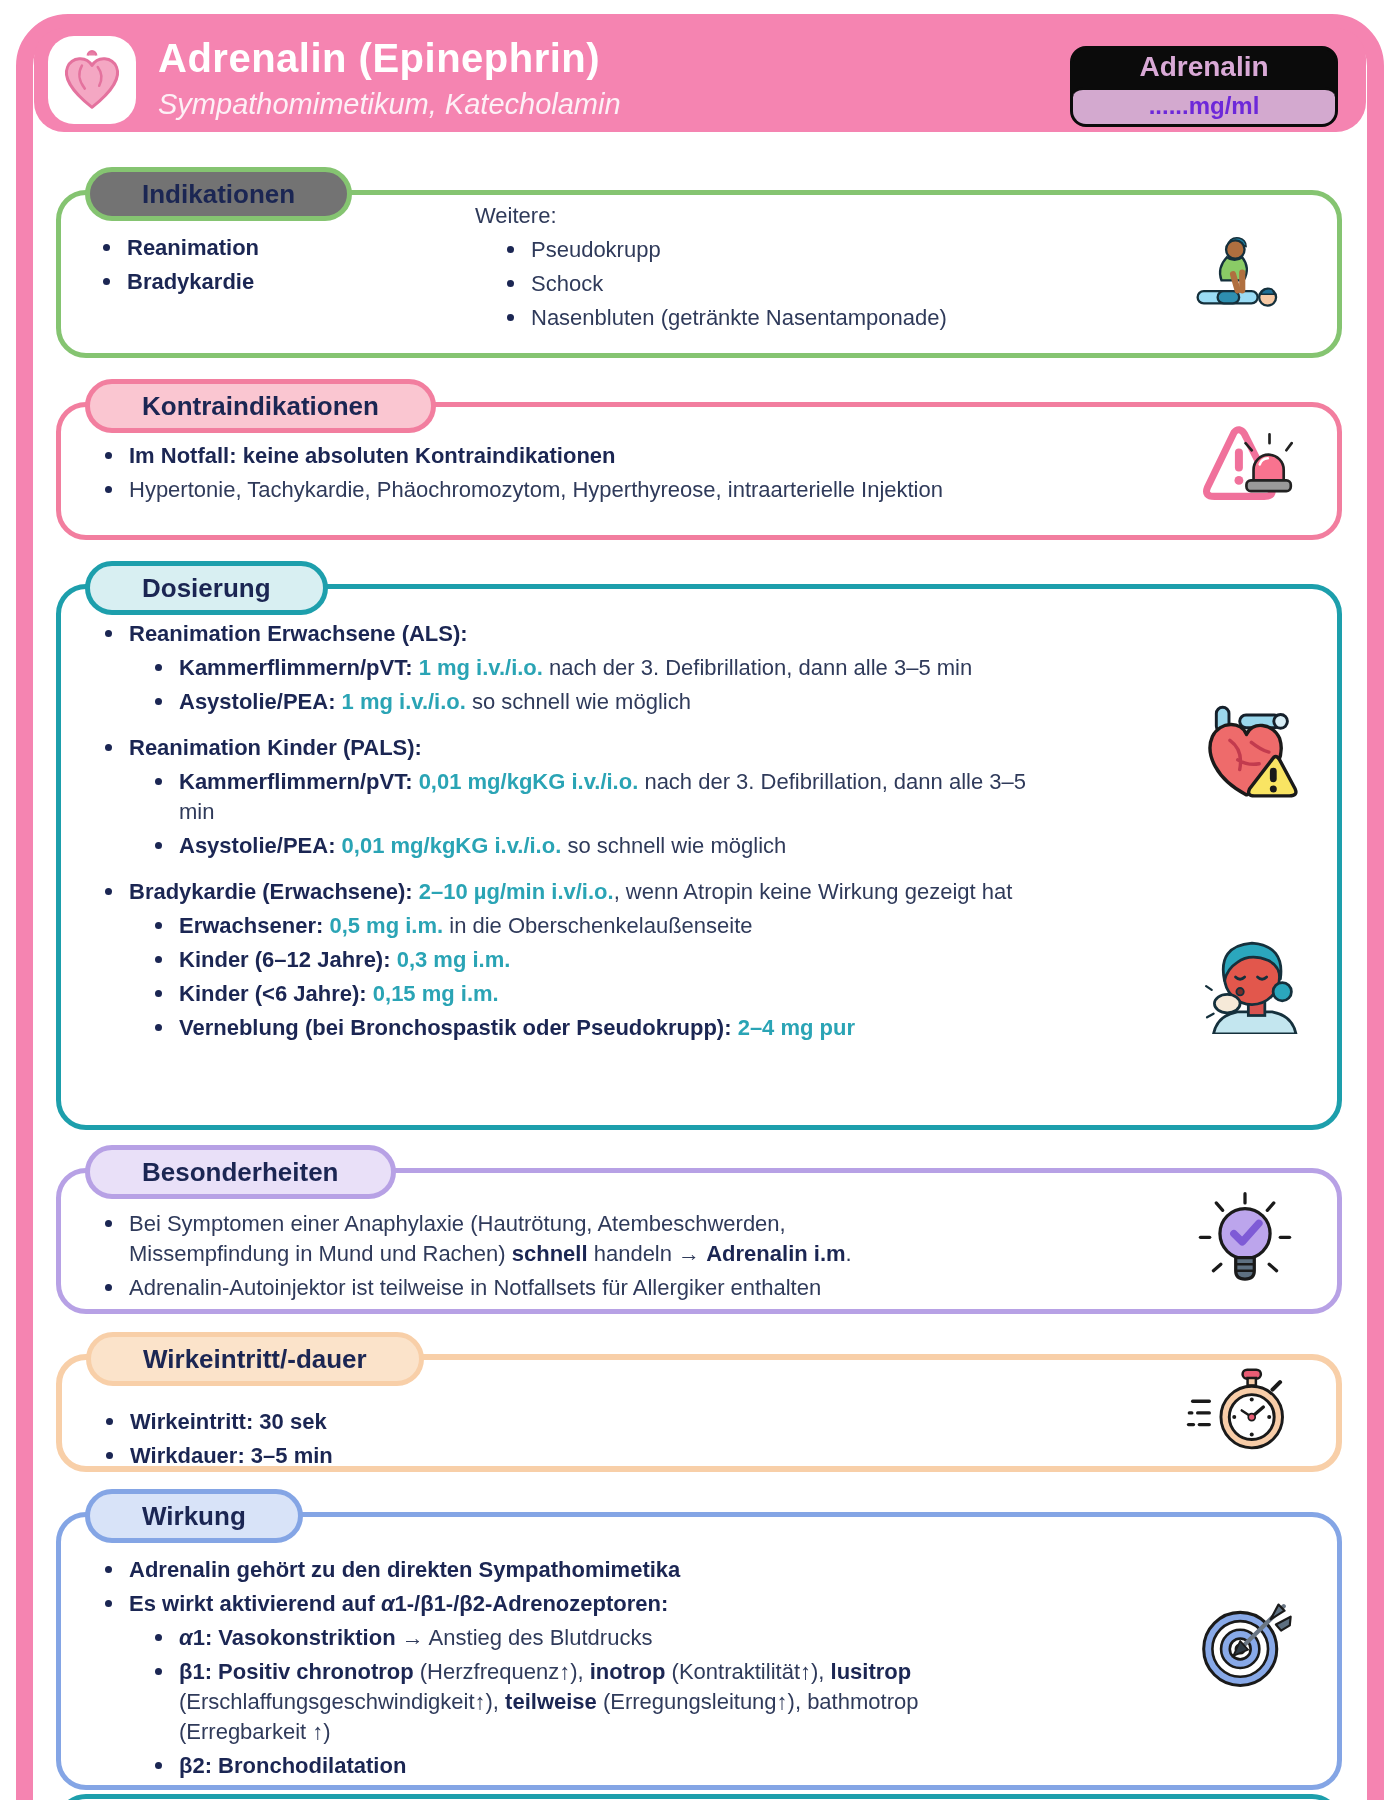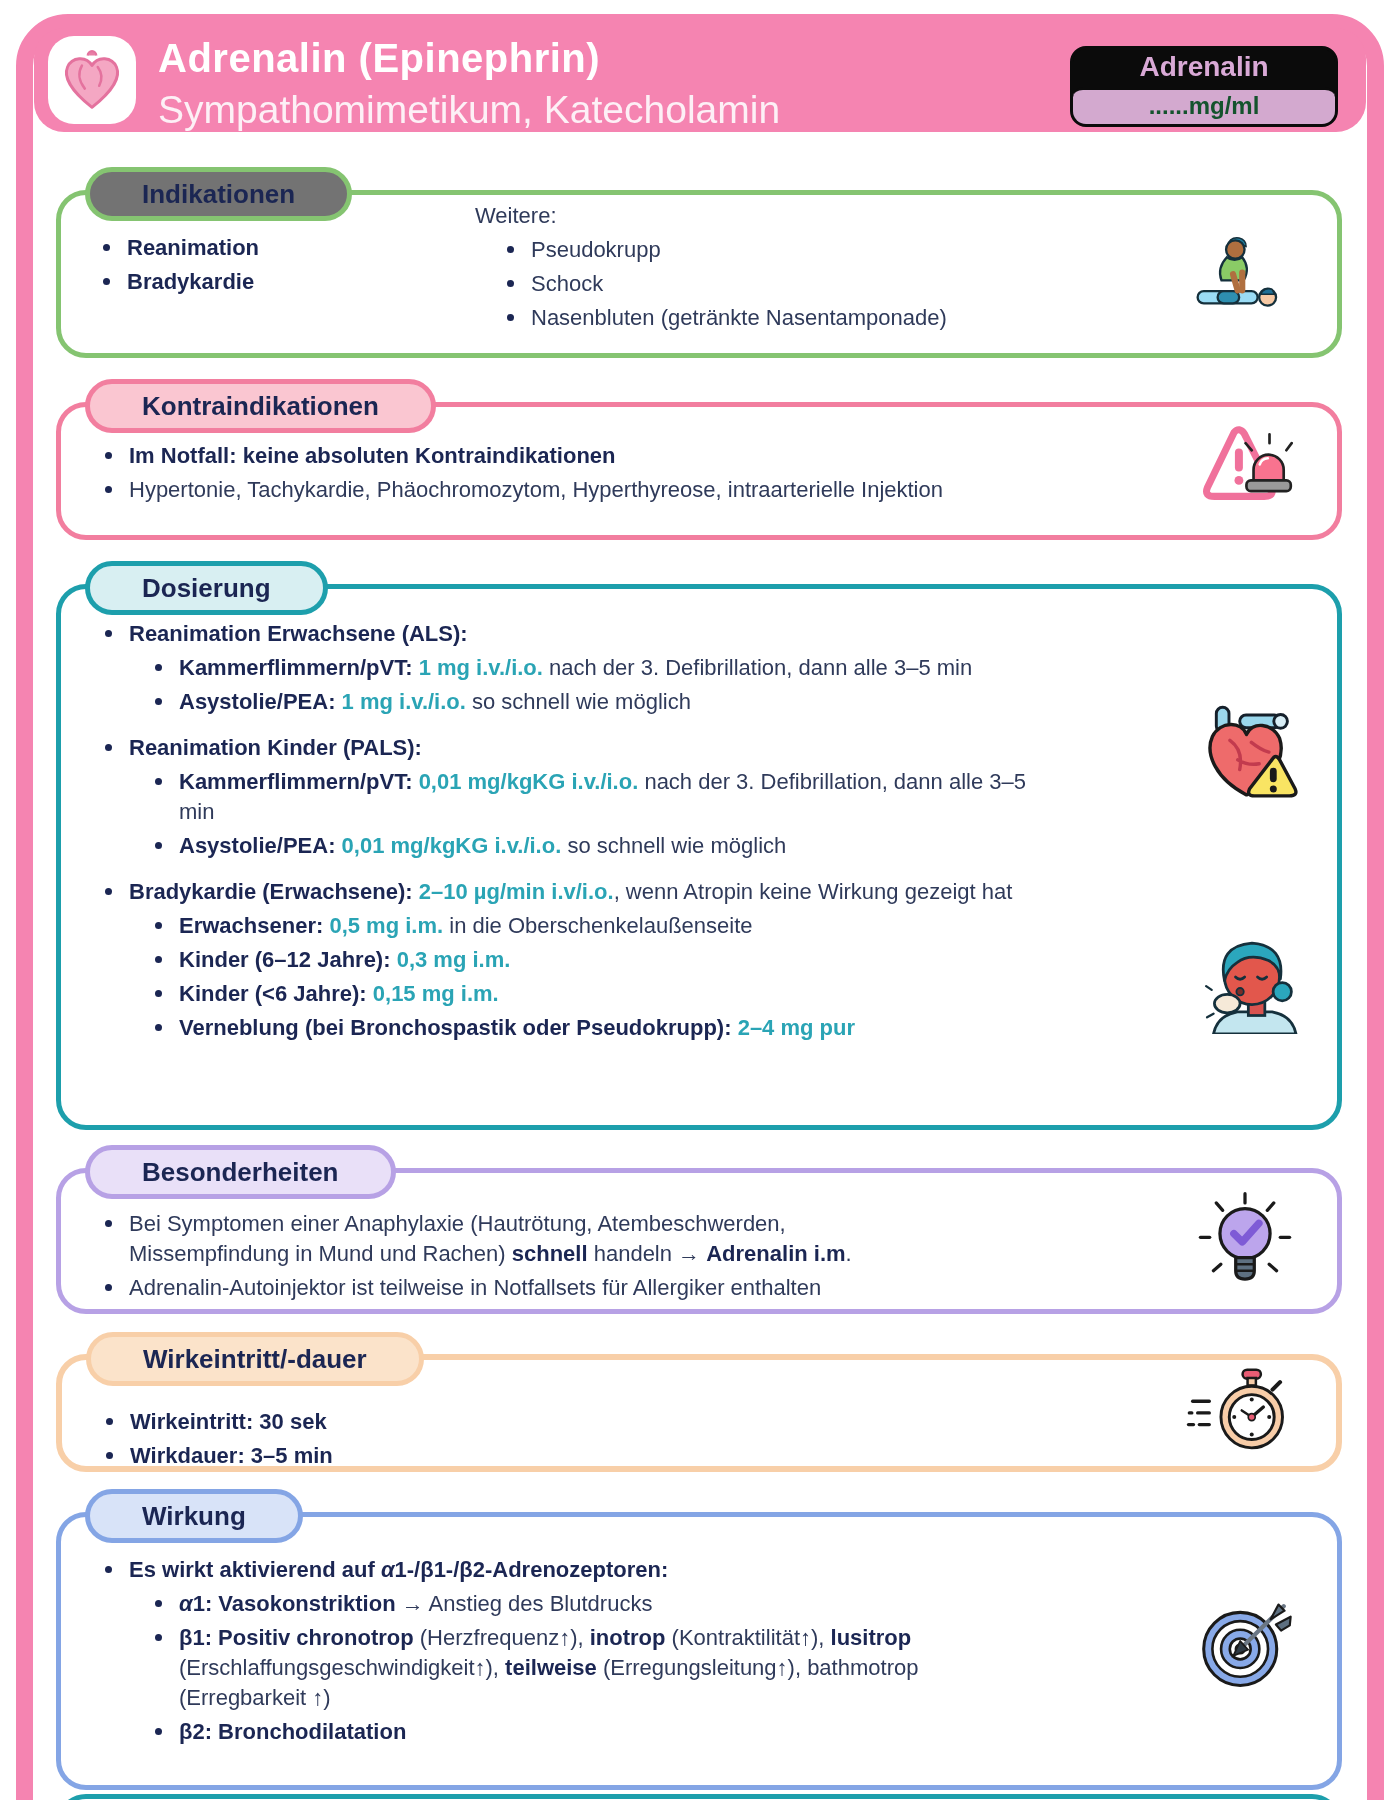--- a/index.html
+++ b/index.html
@@ -10,27 +10,27 @@
   }
   .frame{position:absolute;left:16px;top:14px;width:1334px;height:1840px;
     border:17px solid #F584B1;border-radius:52px;}
   
   .header{position:absolute;left:34px;top:28px;width:1332px;height:104px;
     background:#F584B1;border-radius:30px;}
   .heart-badge{position:absolute;left:14px;top:8px;width:88px;height:88px;
     background:#fff;border-radius:26px;display:flex;align-items:center;justify-content:center;}
   .header-title{position:absolute;left:124px;top:8px;font-size:40px;font-weight:800;
     color:#fff;letter-spacing:.5px;white-space:nowrap;}
-  .header-subtitle{position:absolute;left:124px;top:60px;font-size:39px;
+  .header-subtitle{position:absolute;left:124px;top:60px;font-size:29px;font-style:italic;
     color:#fdf0f6;white-space:nowrap;}
   .vial{position:absolute;right:28px;top:18px;width:262px;border:3px solid #0b0b0b;
     border-radius:16px;overflow:hidden;background:#0b0b0b;}
   .vial-name{background:#0b0b0b;color:#D9A9D6;font-weight:700;font-size:28px;
     text-align:center;padding:2px 0 4px;}
-  .vial-dose{background:#D3A9CF;color:#14532d;font-size:24px;font-weight:600;
+  .vial-dose{background:#D3A9CF;color:#6d28d9;font-size:24px;font-weight:600;
     text-align:center;padding:2px 0 4px;border-top:3px solid #0b0b0b;border-radius:10px 10px 0 0;}
   
   .section{position:absolute;left:56px;width:1286px;background:#fff;border-radius:30px;box-sizing:border-box;}
   .pill{position:absolute;top:-28px;left:24px;height:54px;box-sizing:border-box;
     border-radius:28px;padding:0 52px;display:flex;align-items:center;justify-content:center;
     font-size:26px;font-weight:700;color:#1B2653;white-space:nowrap;}
   .sec-ind{top:190px;height:168px;border:5px solid #85C471;}
   .sec-ind .pill{background:#737373;border:5px solid #85C471;}
   .sec-kontra{top:402px;height:138px;border:5px solid #F27E9F;}
   .sec-kontra .pill{background:#FAC6D1;border:5px solid #F27E9F;}
@@ -251,20 +251,21 @@
       <circle cx="79" cy="61" r="4.2" fill="#E85C74" stroke="#1a1a1a" stroke-width="2"></circle>
     </svg>
   </span>
 </div>
 
 <div class="section sec-wirk">
   <div class="pill">
     <span>Wirkung</span>
   </div>
   <ul class="blist">
+    <li><span class="s-b">Adrenalin gehört zu den direkten Sympathomimetika</span></li>
     <li><span class="s-b">Es wirkt aktivierend auf </span><span class="s-bi">α</span><span class="s-b">1-/β1-/β2-Adrenozeptoren:</span></li>
     <li class="lvl1"><span class="s-bi">α</span><span class="s-b">1: Vasokonstriktion</span><span> → Anstieg des Blutdrucks</span></li>
     <li class="lvl1"><span class="s-b">β1: Positiv chronotrop</span><span> (Herzfrequenz↑), </span><span class="s-b">inotrop</span><span> (Kontraktilität↑), </span><span class="s-b">lusitrop</span><span> (Erschlaffungsgeschwindigkeit↑), </span><span class="s-b">teilweise</span><span> (Erregungsleitung↑), bathmotrop (Erregbarkeit ↑)</span></li>
     <li class="lvl1"><span class="s-b">β2: Bronchodilatation</span></li>
   </ul>
   <span class="icon icon-target">
     <svg width="100" height="100" viewBox="0 0 115 115">
       <circle cx="52" cy="62" r="42" fill="#88A9E8" stroke="#1a1a1a" stroke-width="3.5"></circle>
       <circle cx="52" cy="62" r="32" fill="#ffffff" stroke="#1a1a1a" stroke-width="3"></circle>
       <circle cx="52" cy="62" r="22" fill="#88A9E8" stroke="#1a1a1a" stroke-width="3"></circle>

